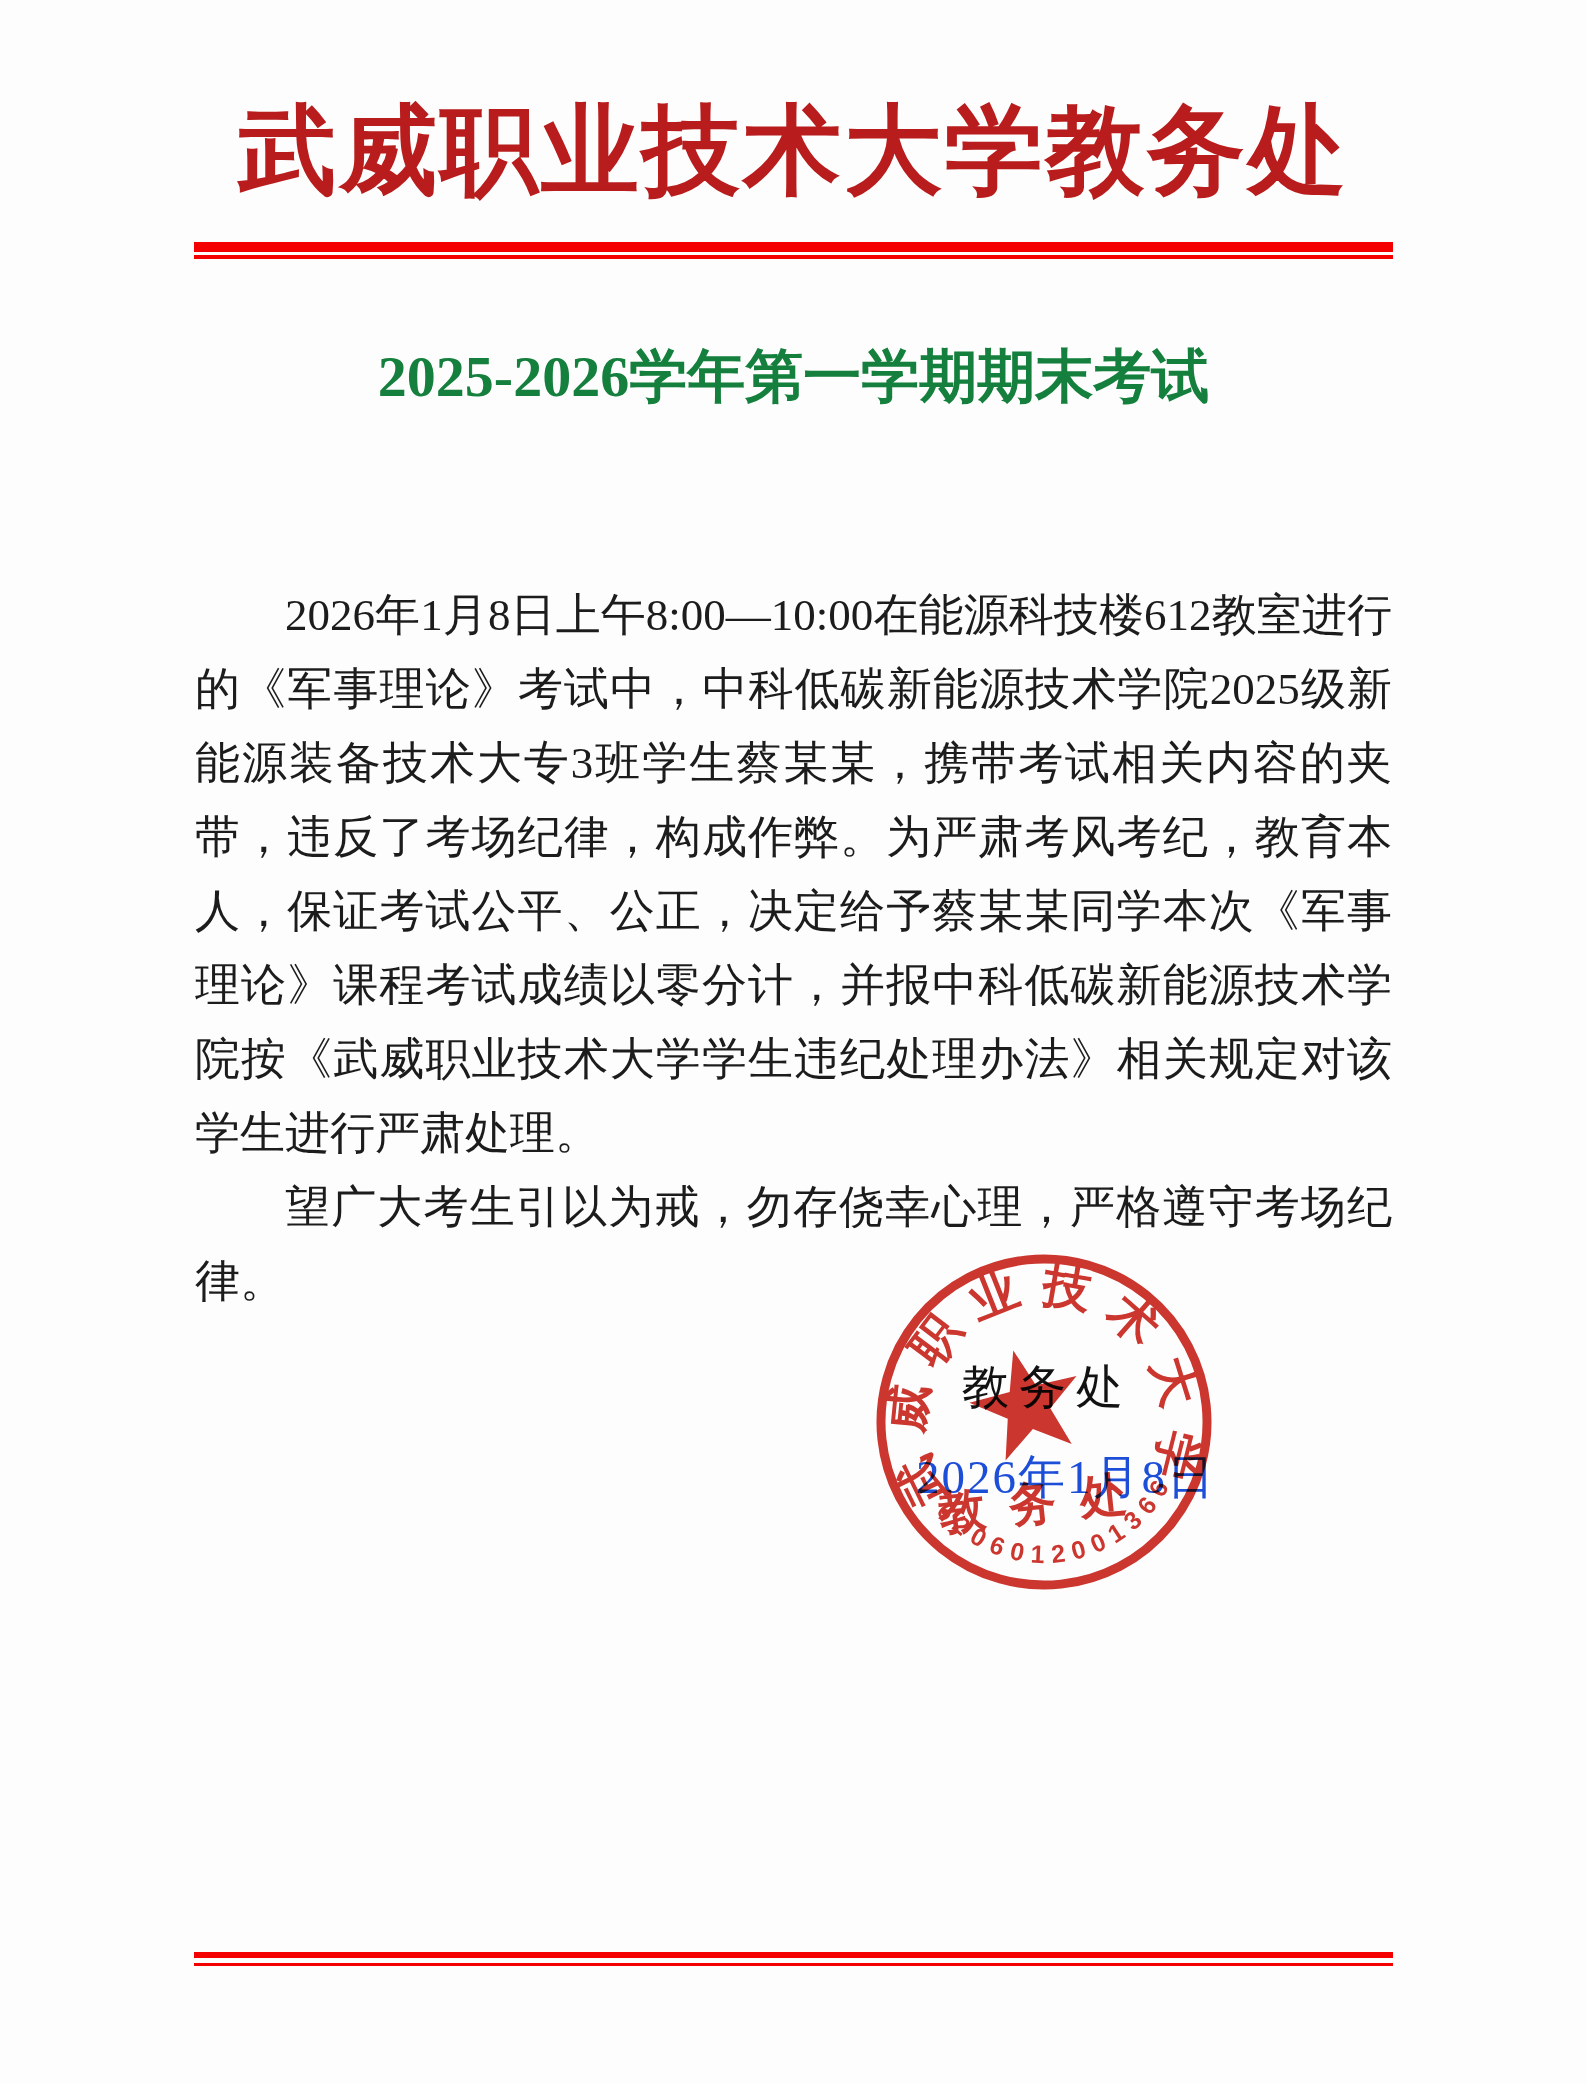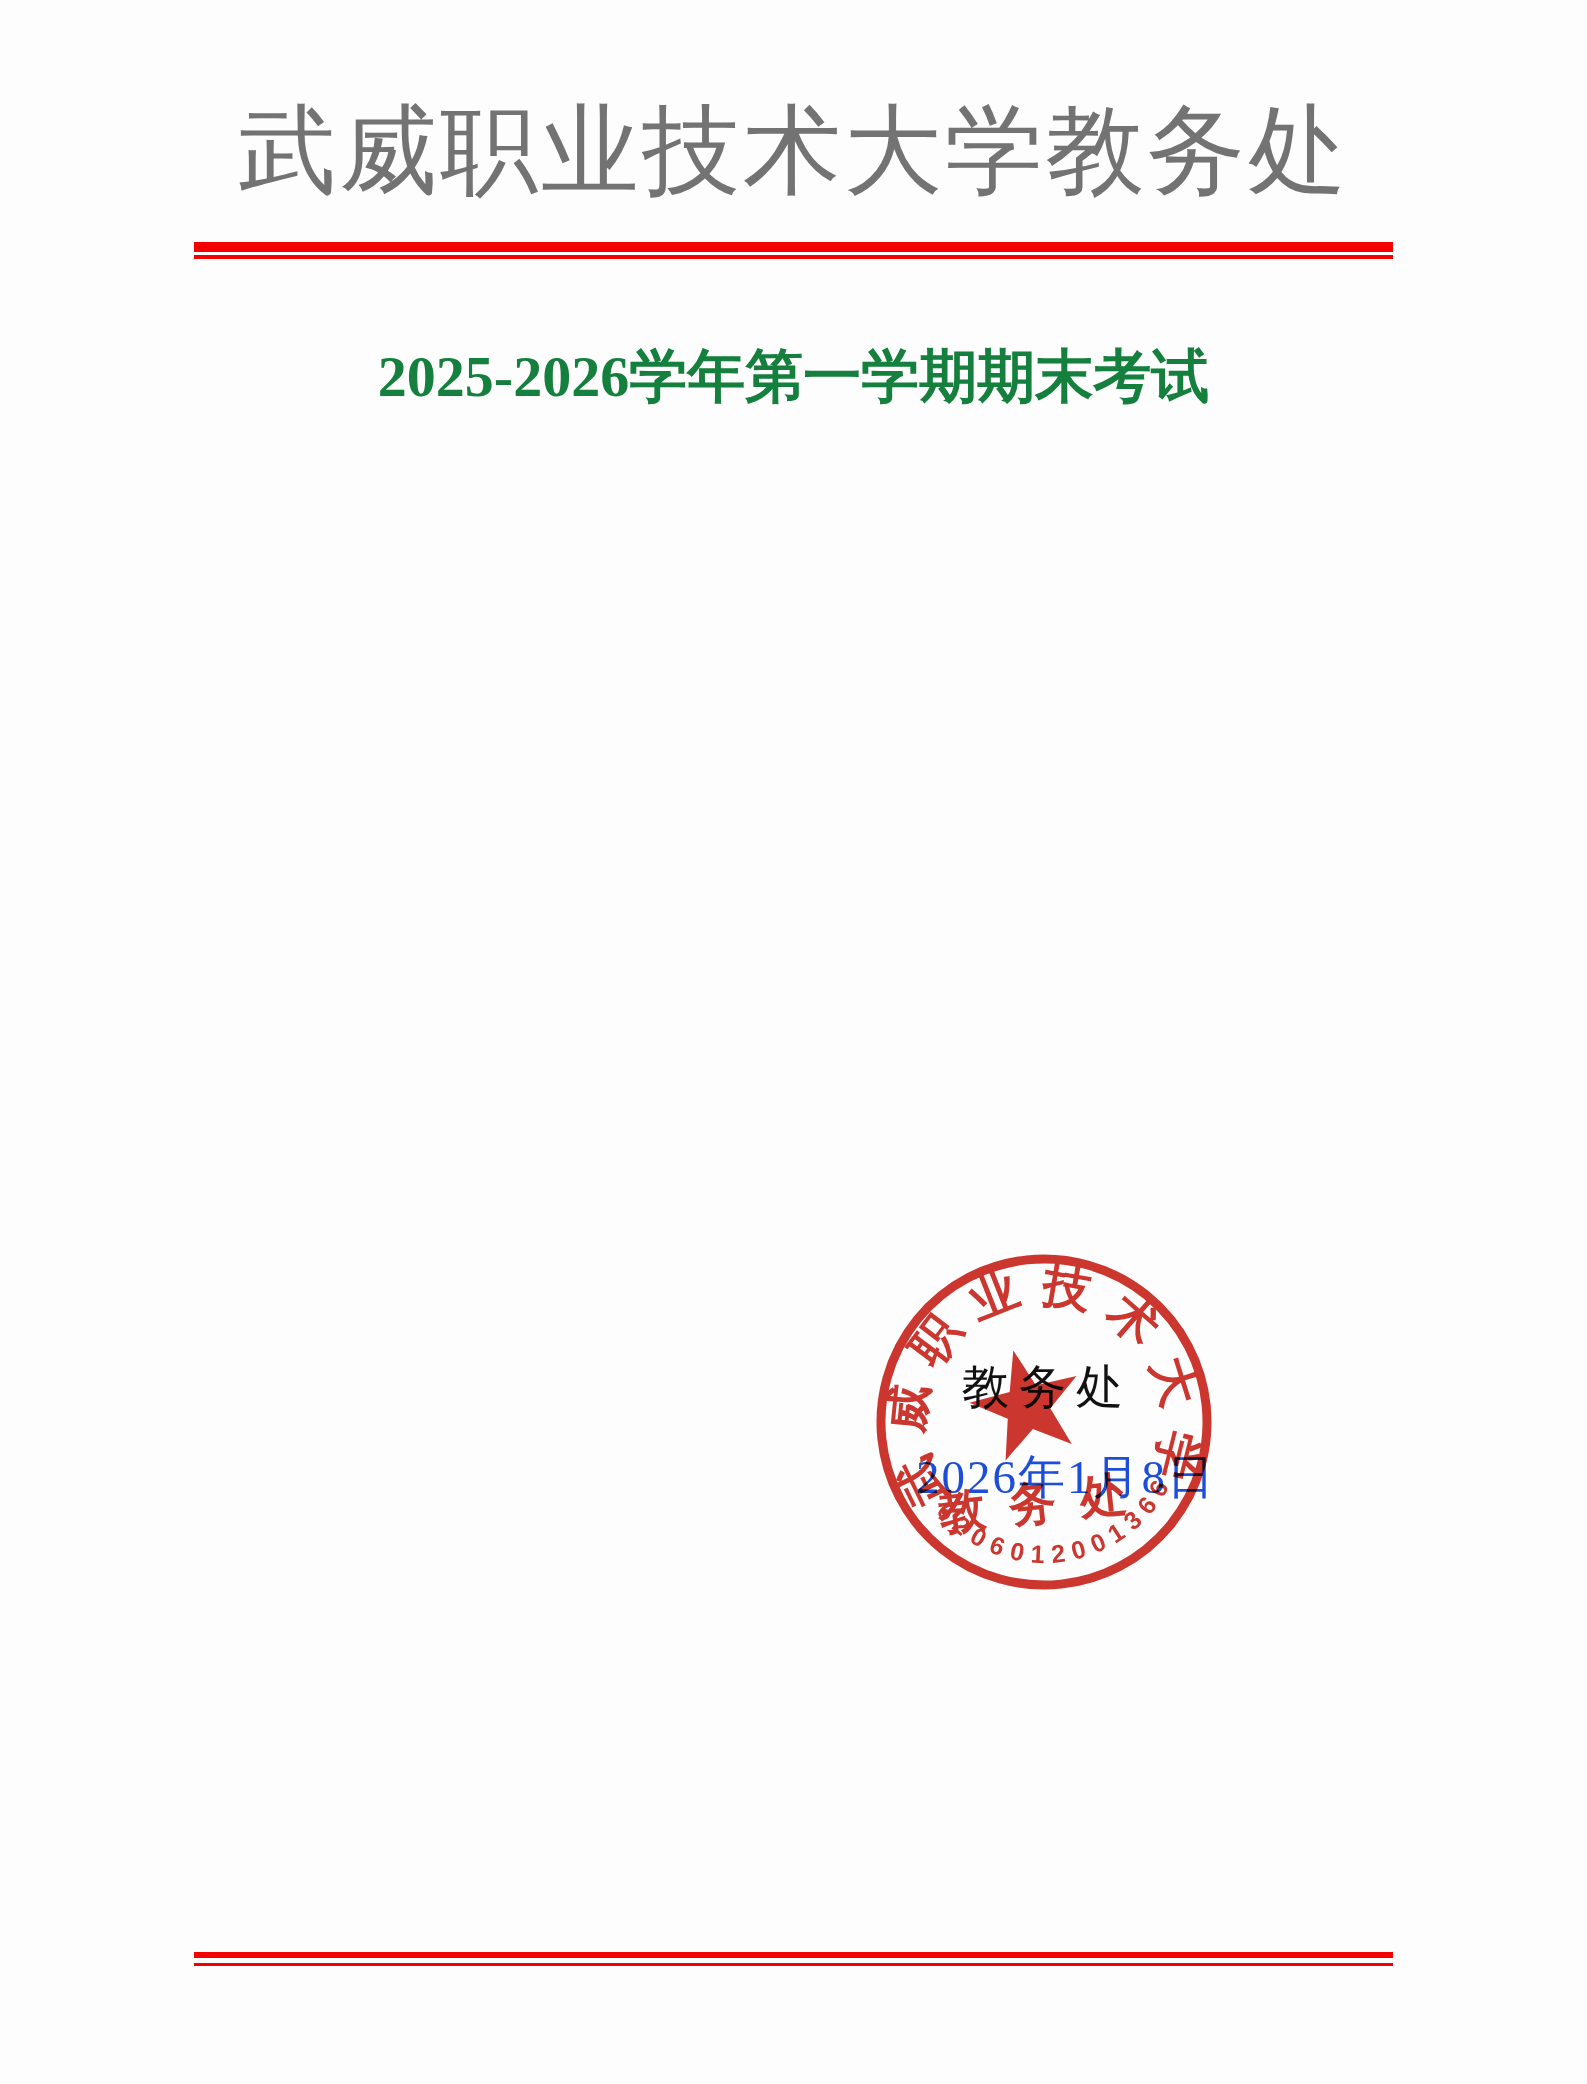--- a/index.html
+++ b/index.html
@@ -5,22 +5,22 @@
   html,body { margin:0; padding:0; background:#ffffff; }
   .page {
     position:relative;
     width:1587px; height:2084px;
     background:#fdfdfd;
     font-family:"Liberation Serif","DejaVu Serif",serif;
     overflow:hidden;
   }
   .letterhead {
     position:absolute; top:86px; left:195px; width:1197px;
-    text-align:center; font-size:98px; font-weight:400;
-    color:#737373; letter-spacing:3px; white-space:nowrap;
+    text-align:center; font-size:98px; font-weight:700;
+    color:#b91c1c; letter-spacing:3px; white-space:nowrap;
   }
   .rule { position:absolute; top:242px; left:194px; width:1199px; height:10px; background:#f40000; }
   .rule .rule-thin { position:absolute; top:13px; left:0; width:100%; height:4px; background:#f40000; }
   .title {
     position:absolute; top:336px; left:195px; width:1197px;
     text-align:center; font-size:58px; font-weight:700; color:#15803d;
     line-height:81px; white-space:nowrap;
   }
   .body {
     position:absolute; top:578px; left:195px; width:1197px;
@@ -53,20 +53,24 @@
   <div class="letterhead">武威职业技术大学教务处</div>
 
   <div class="rule">
     <div class="rule-thin"></div>
   </div>
 
   <div class="title">
     <div>2025-2026学年第一学期期末考试</div>
   </div>
 
+  <div class="body">
+    <p>2026年1月8日上午8:00—10:00在能源科技楼612教室进行的《军事理论》考试中，中科低碳新能源技术学院2025级新能源装备技术大专3班学生蔡某某，携带考试相关内容的夹带，违反了考场纪律，构成作弊。为严肃考风考纪，教育本人，保证考试公平、公正，决定给予蔡某某同学本次《军事理论》课程考试成绩以零分计，并报中科低碳新能源技术学院按《武威职业技术大学学生违纪处理办法》相关规定对该学生进行严肃处理。</p>
+    <p>望广大考生引以为戒，勿存侥幸心理，严格遵守考场纪律。</p>
+  </div>
 
   <div class="sig-name">教务处</div>
 
   <div class="sig-date">2026年1月8日</div>
 
   <svg class="seal" viewBox="0 0 360 360" xmlns="http://www.w3.org/2000/svg" xmlns:xlink="http://www.w3.org/1999/xlink">
     <circle cx="180" cy="180" r="163" fill="none" stroke="#c9241c" stroke-width="9"></circle>
     <path id="seal-arc" d="M 85.4 253.9 A 120 120 0 1 1 274.6 253.9" fill="none"></path>
     <path id="seal-num-arc" d="M 55.5 246.2 A 141 141 0 0 0 304.5 246.2" fill="none"></path>
     <text font-size="48" font-weight="700" fill="#c9241c" font-family="Liberation Serif, DejaVu Serif, serif">

